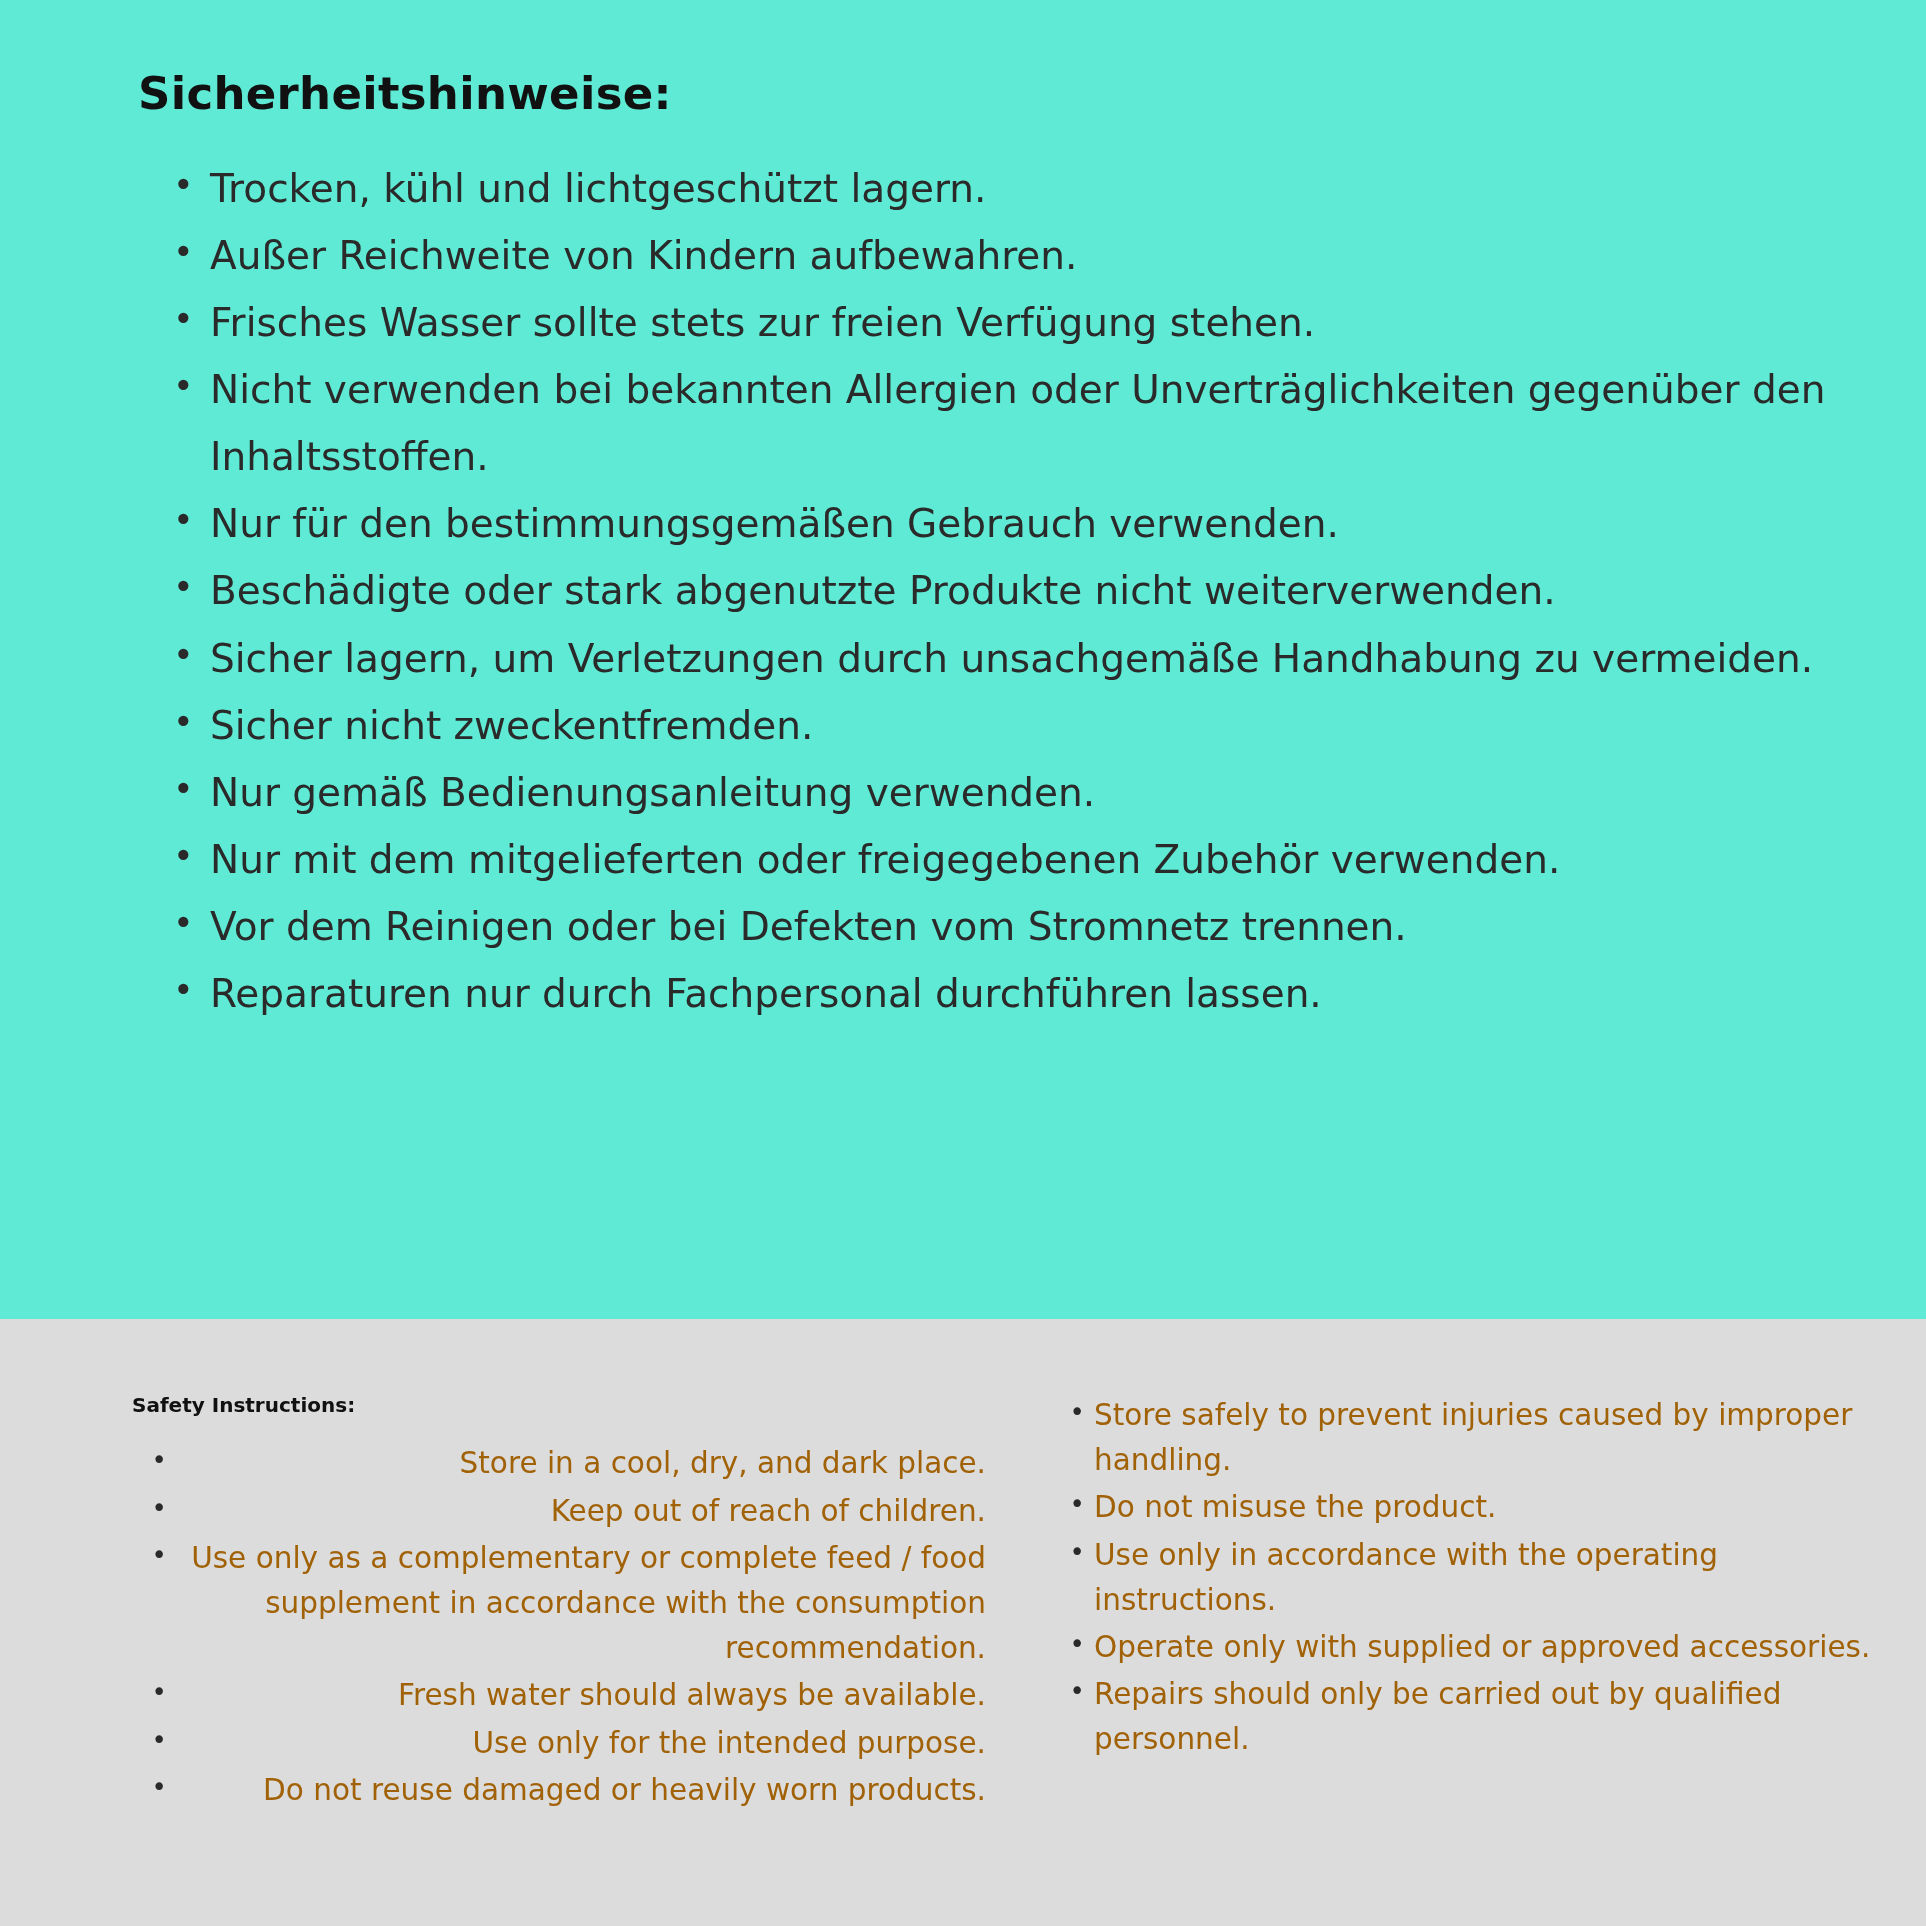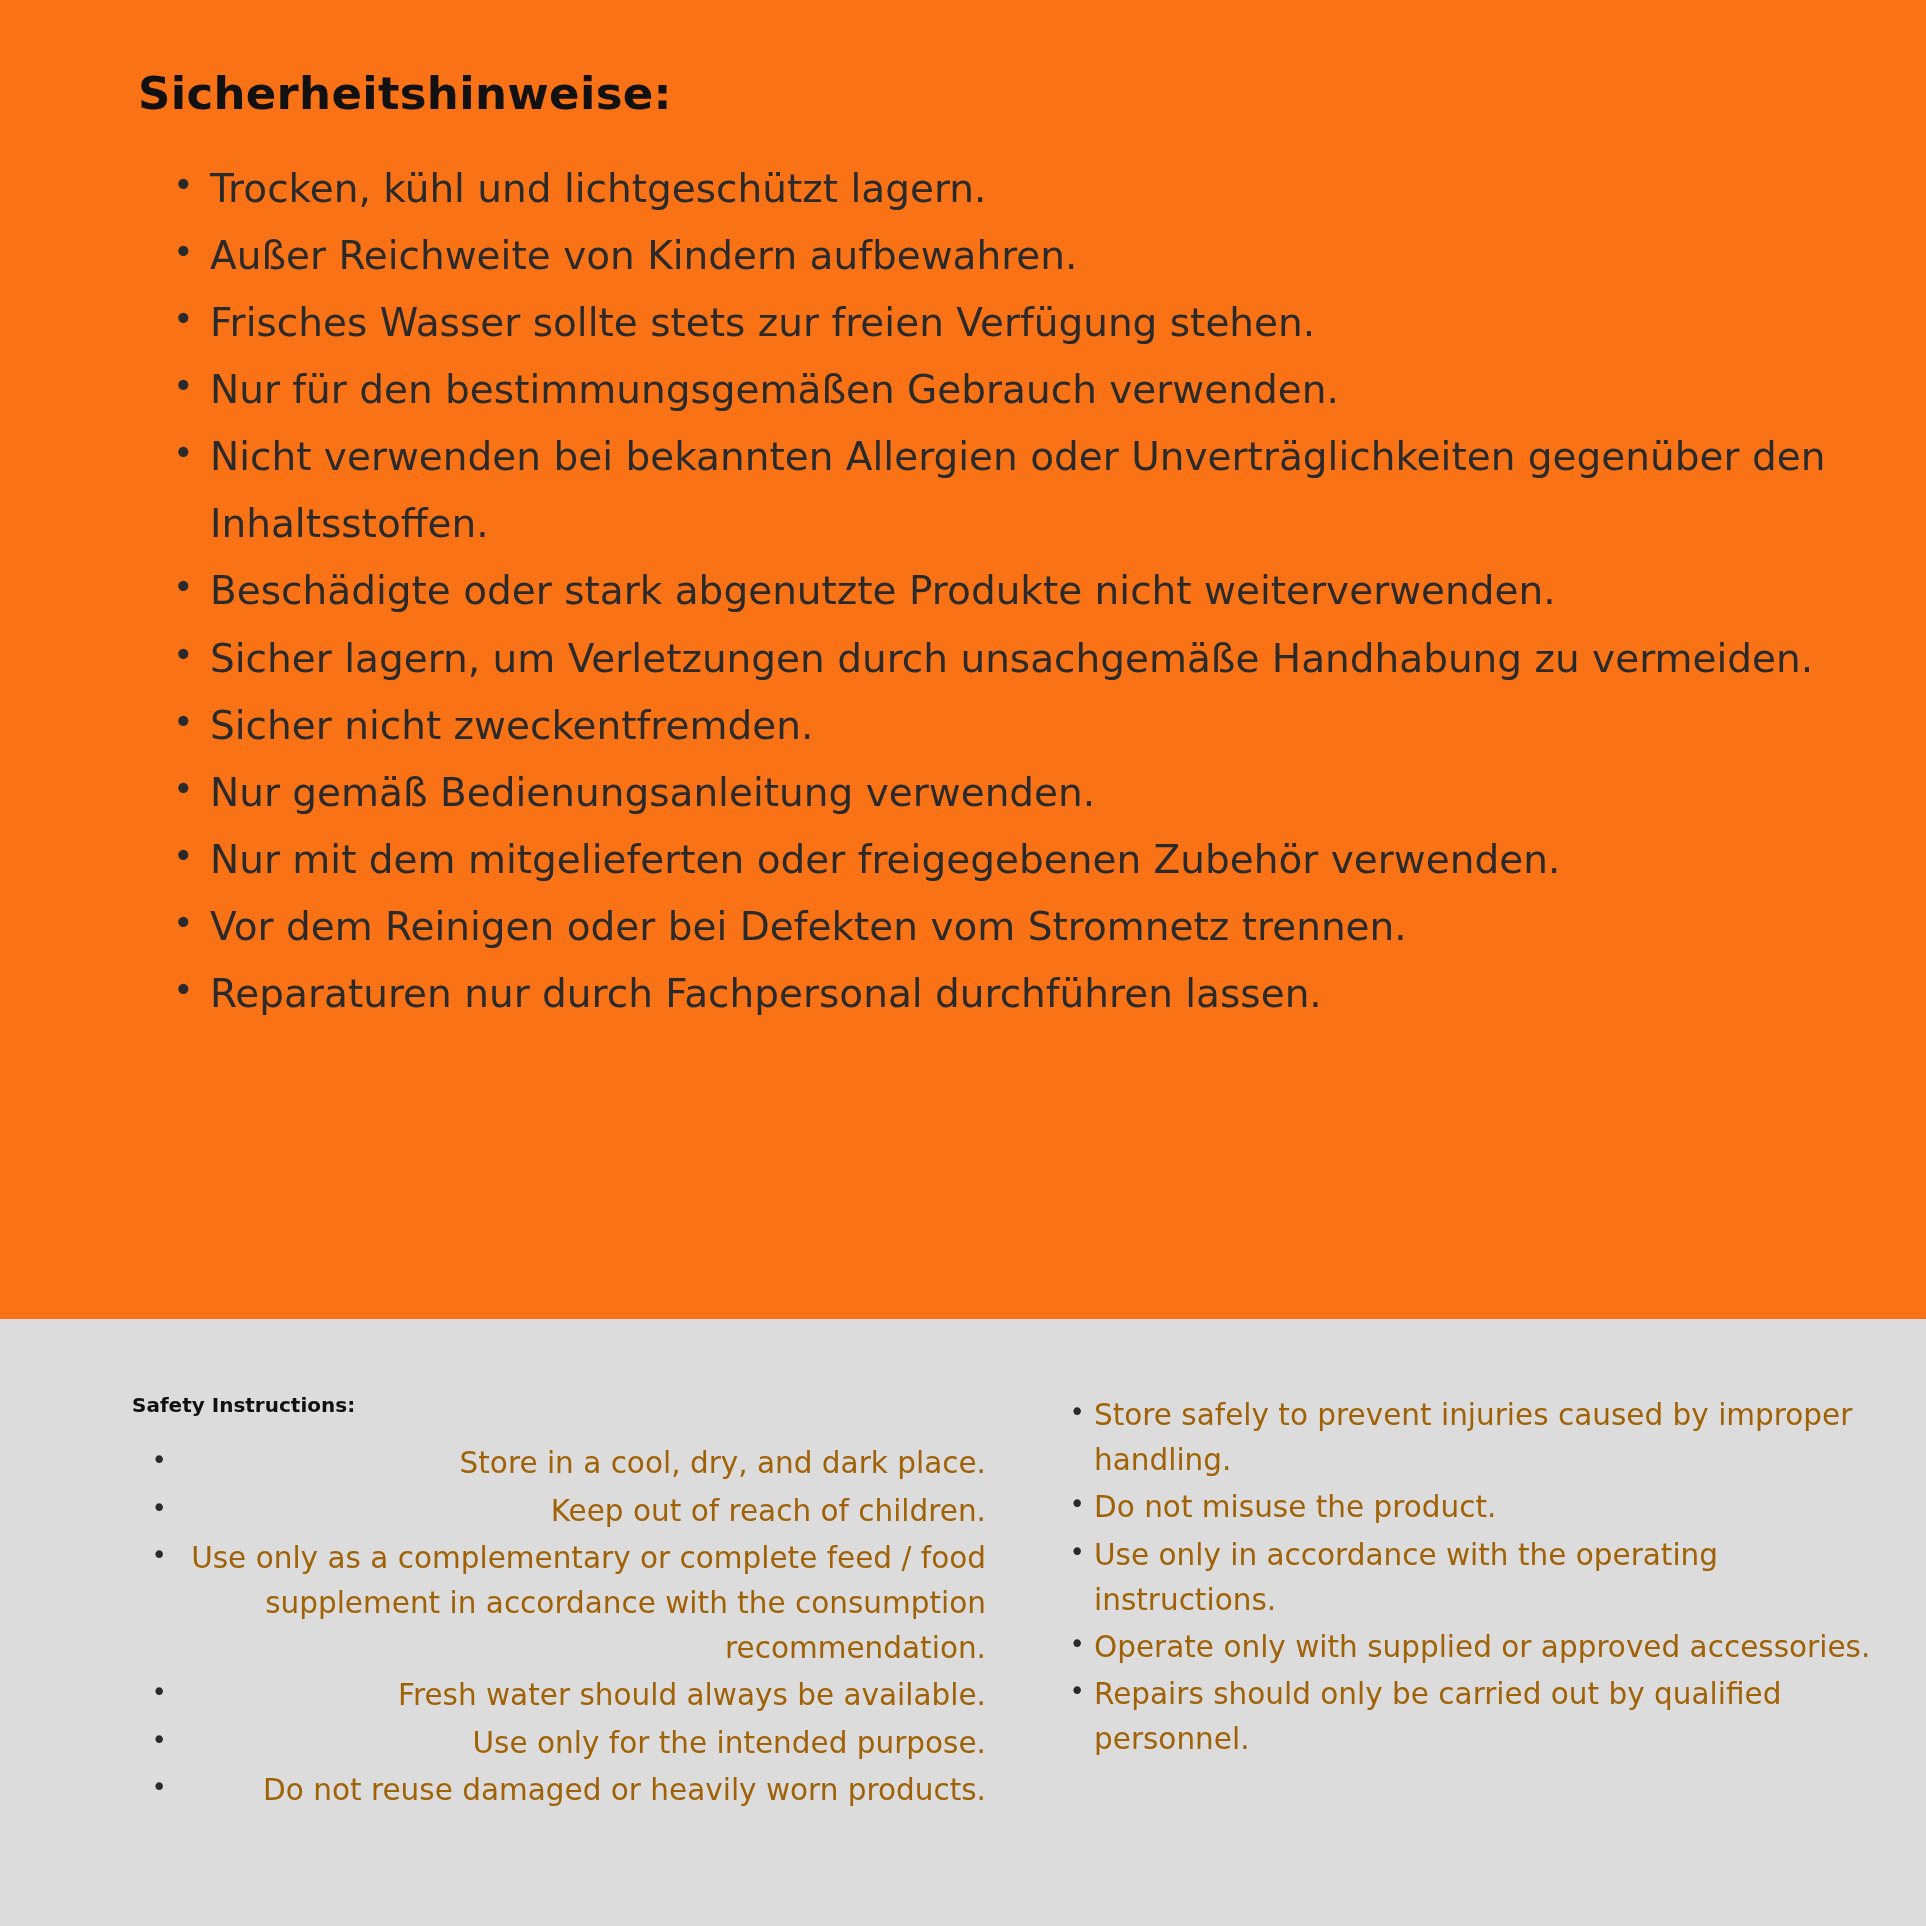--- a/index.html
+++ b/index.html
@@ -16,21 +16,21 @@
   }
   .page {
     width: 1926px;
     height: 1926px;
     display: flex;
     flex-direction: column;
   }
 
   
   .section-german {
-    background: #f97316;
+    background: #5eead4;
     box-sizing: border-box;
     padding: 67px 96px 16px 138px;
     height: 1319px;
     flex: 0 0 auto;
   }
   .german-title {
     font-size: 45px;
     font-weight: 700;
     letter-spacing: 0.3px;
     margin: 0 0 35px 0;
@@ -109,22 +109,22 @@
 
 <div class="page">
 
   <section class="section-german">
     <h1 class="german-title">Sicherheitshinweise:</h1>
 
     <ul class="bullet-list">
       <li>Trocken, kühl und lichtgeschützt lagern.</li>
       <li>Außer Reichweite von Kindern aufbewahren.</li>
       <li>Frisches Wasser sollte stets zur freien Verfügung stehen.</li>
+      <li>Nicht verwenden bei bekannten Allergien oder Unverträglichkeiten gegenüber den Inhaltsstoffen.</li>
       <li>Nur für den bestimmungsgemäßen Gebrauch verwenden.</li>
-      <li>Nicht verwenden bei bekannten Allergien oder Unverträglichkeiten gegenüber den Inhaltsstoffen.</li>
       <li>Beschädigte oder stark abgenutzte Produkte nicht weiterverwenden.</li>
       <li>Sicher lagern, um Verletzungen durch unsachgemäße Handhabung zu vermeiden.</li>
       <li>Sicher nicht zweckentfremden.</li>
       <li>Nur gemäß Bedienungsanleitung verwenden.</li>
       <li>Nur mit dem mitgelieferten oder freigegebenen Zubehör verwenden.</li>
       <li>Vor dem Reinigen oder bei Defekten vom Stromnetz trennen.</li>
       <li>Reparaturen nur durch Fachpersonal durchführen lassen.</li>
     </ul>
   </section>
 

